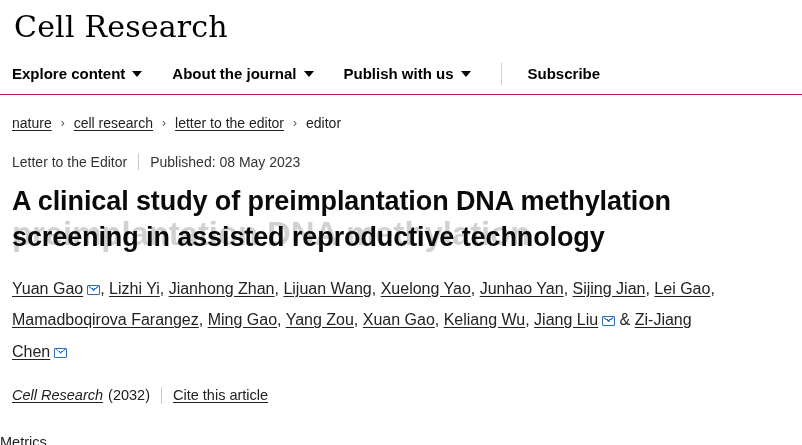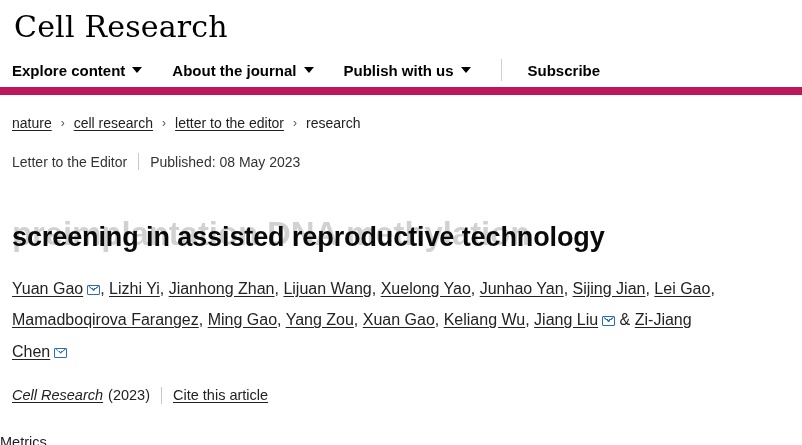--- a/index.html
+++ b/index.html
@@ -34,21 +34,21 @@
     margin: 0;
     padding-left: 2px;
   }
 
   
   .navbar {
     display: flex;
     align-items: center;
     padding: 0 12px;
     height: 42px;
-    border-bottom: 8px solid #be185d;
+    border-bottom: 1px solid #be185d;
     margin-top: 6px;
   }
   .nav-item {
     display: flex;
     align-items: center;
     font-size: 15px;
     font-weight: 700;
     color: #000000;
     margin-right: 30px;
     cursor: pointer;
@@ -255,42 +255,42 @@
     </div>
   </div>
 
   <div class="breadcrumb">
     <a>nature</a>
     <span class="sep">›</span>
     <a>cell research</a>
     <span class="sep">›</span>
     <a>letter to the editor</a>
     <span class="sep">›</span>
-    <span class="crumb-current">research</span>
+    <span class="crumb-current">editor</span>
   </div>
 
   <div class="meta-line">
     <span class="meta-type">Letter to the Editor</span>
     <span class="meta-divider"></span>
     <span class="meta-pub">Published: 08 May 2023</span>
   </div>
 
   <h2 class="article-title">
-    <br>
+    <span>A clinical study of preimplantation DNA methylation</span><br>
     <span>screening in assisted reproductive technology</span>
   </h2>
   <div class="title-ghost">preimplantation DNA methylation</div>
 
   <div class="authors">
     <a>Yuan Gao</a><span class="env-icon"></span><span class="plain">, </span><a>Lizhi Yi</a><span class="plain">, </span><a>Jianhong Zhan</a><span class="plain">, </span><a>Lijuan Wang</a><span class="plain">, </span><a>Xuelong Yao</a><span class="plain">, </span><a>Junhao Yan</a><span class="plain">, </span><a>Sijing Jian</a><span class="plain">, </span><a>Lei Gao</a><span class="plain">, </span><a>Mamadboqirova Farangez</a><span class="plain">, </span><a>Ming Gao</a><span class="plain">, </span><a>Yang Zou</a><span class="plain">, </span><a>Xuan Gao</a><span class="plain">, </span><a>Keliang Wu</a><span class="plain">, </span><a>Jiang Liu</a><span class="env-icon"></span><span class="plain"> </span><span class="plain">&amp;</span><span class="plain"> </span><a>Zi-Jiang Chen</a><span class="env-icon"></span>
   </div>
 
   <div class="citation">
     <span class="journal">Cell Research</span>
-    <span class="year">(2023)</span>
+    <span class="year">(2032)</span>
     <span class="cite-divider"></span>
     <a class="cite-link">Cite this article</a>
   </div>
 
   <div class="metrics">
     <a>Metrics</a>
   </div>
 
 </div>
 

